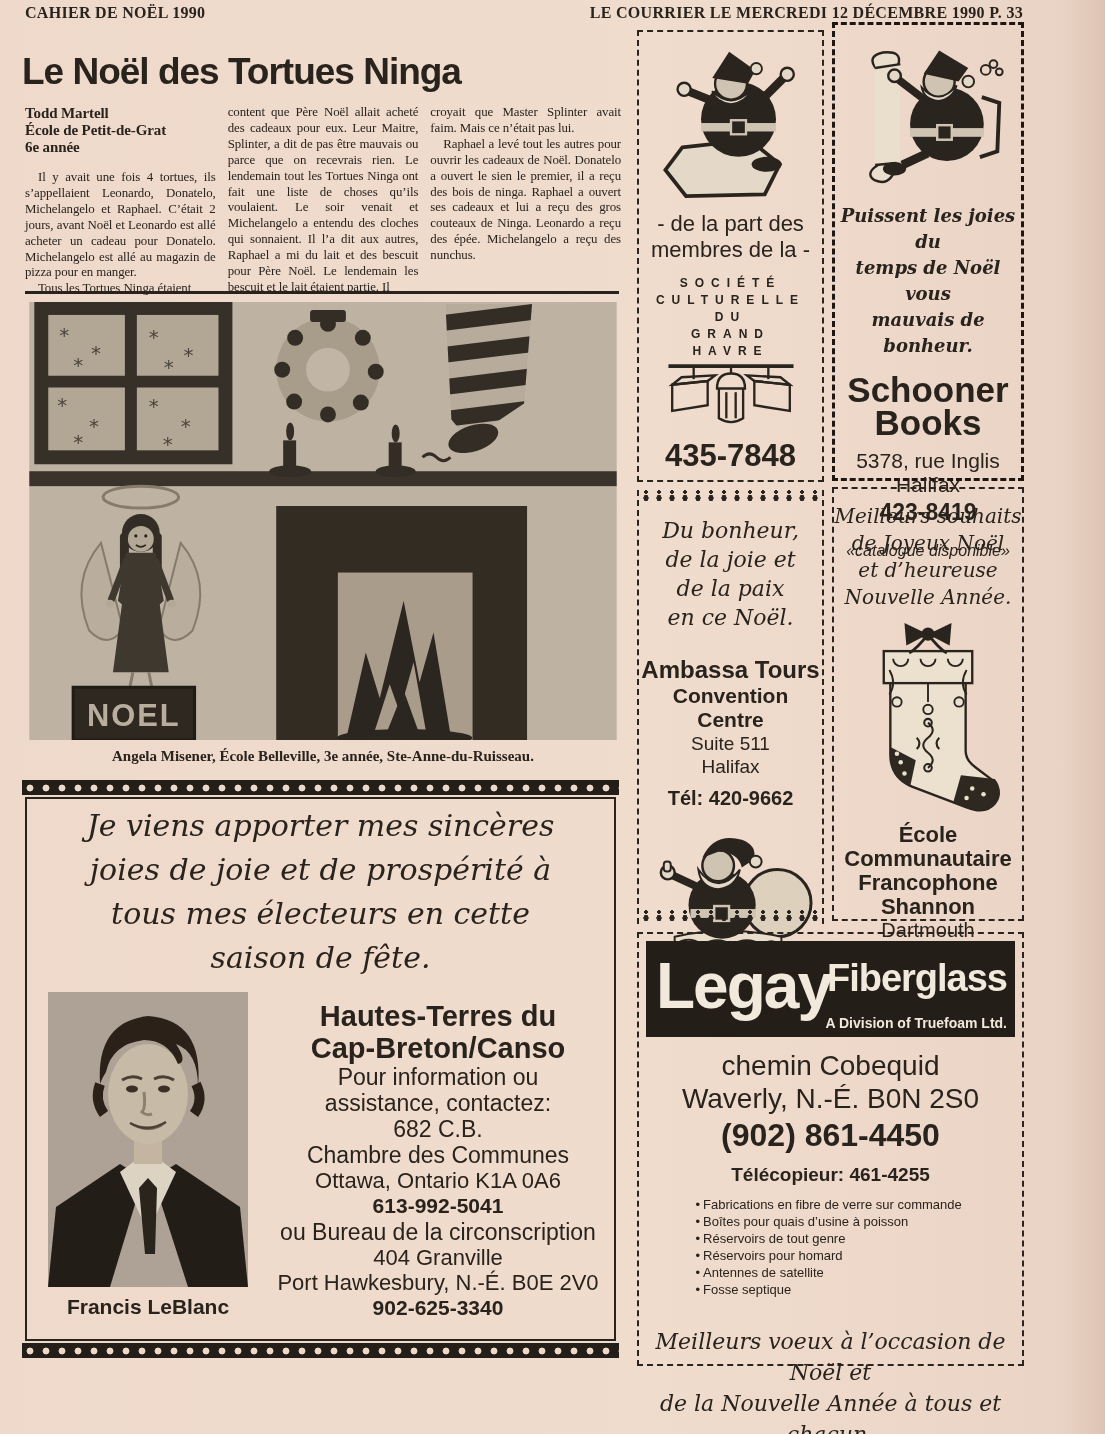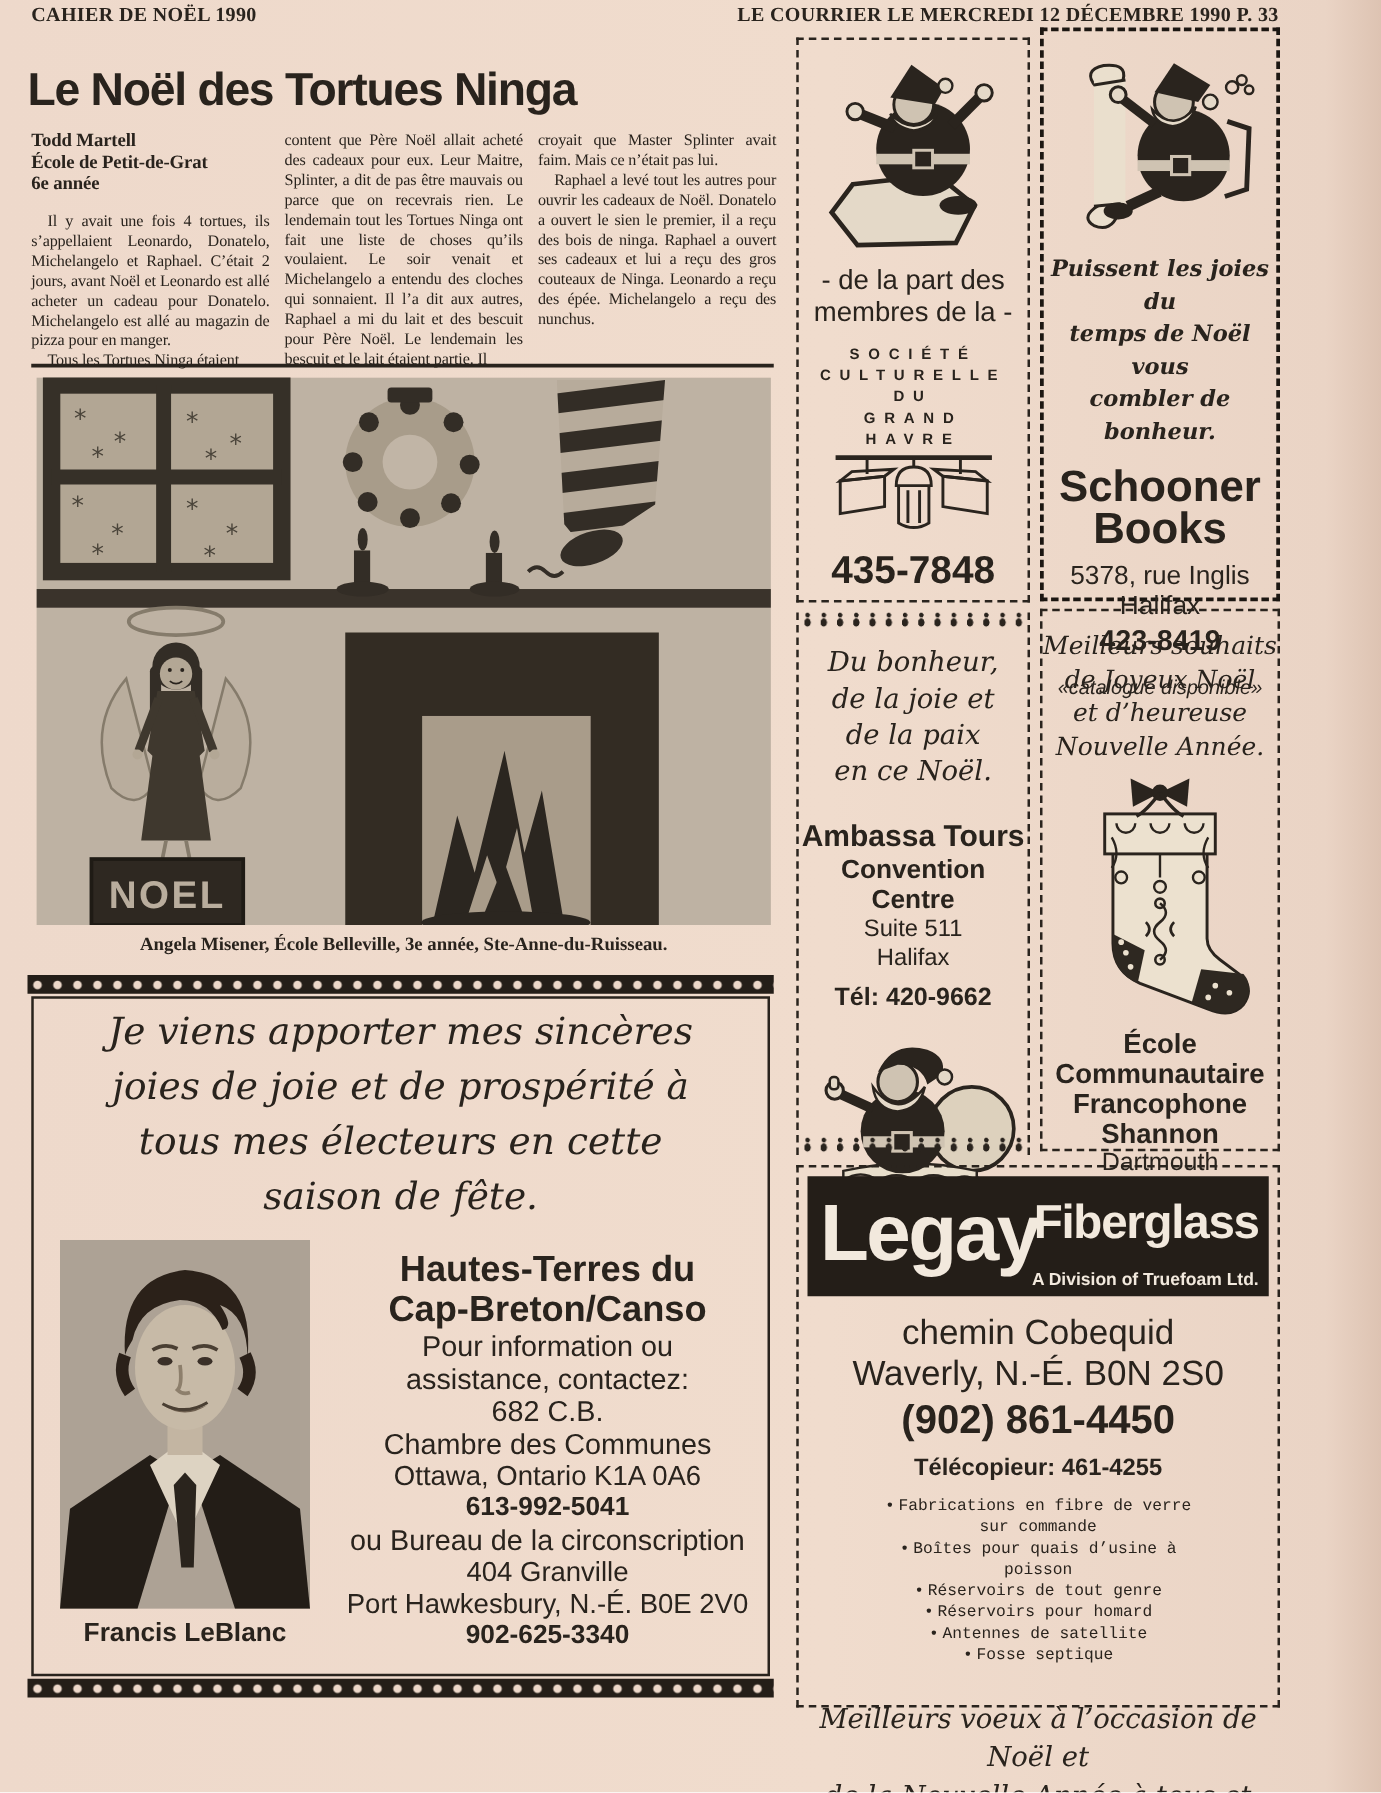--- a/index.html
+++ b/index.html
@@ -76,22 +76,22 @@
   
   .ad-legay{left:637px;top:932px;width:387px;height:434px;border:2px dashed #2a241e;}
   .lg-banner{margin:7px 7px 0 7px;height:96px;background:#241e18;color:#f2e9dd;position:relative;}
   .lg-logo{position:absolute;left:10px;top:8px;font-family:"Liberation Sans",sans-serif;font-weight:bold;
            font-size:64px;letter-spacing:-2px;}
   .lg-prod{position:absolute;right:8px;top:16px;font-family:"Liberation Sans",sans-serif;font-weight:bold;font-size:38px;letter-spacing:-1px;}
   .lg-div{position:absolute;right:8px;bottom:6px;font-family:"Liberation Sans",sans-serif;font-weight:bold;font-size:14px;}
   .lg-addr{font-family:"Liberation Sans",sans-serif;font-size:28px;line-height:33px;margin-top:12px;}
   .lg-phone{font-family:"Liberation Sans",sans-serif;font-weight:bold;font-size:32px;margin-top:2px;}
   .lg-fax{font-family:"Liberation Sans",sans-serif;font-weight:bold;font-size:19px;margin-top:10px;}
-  .lg-bullets{width:270px;margin:10px auto 0 auto;padding:0;list-style:none;text-align:center;
-              font-family:Liberation Mono, monospace;font-size:13px;line-height:17px;}
+  .lg-bullets{width:270px;margin:10px auto 0 auto;padding:0;list-style:none;text-align:left;
+              font-family:Liberation Sans, sans-serif;font-size:13px;line-height:17px;}
   .lg-bullets li::before{content:"•";margin-right:3px;}
   .lg-msg{font-family:"DejaVu Serif",serif;font-style:italic;font-size:22px;line-height:31px;margin-top:28px;}
 </style>
 </head>
 <body>
 
 <div class="page">
 
   <div class="hdr hdr-left">CAHIER DE NOËL 1990</div>
   <div class="hdr hdr-right">LE COURRIER LE MERCREDI 12 DÉCEMBRE 1990 P. 33</div>
@@ -332,21 +332,21 @@
       <ellipse cx="58" cy="138" rx="12" ry="7" fill="#2a241e"></ellipse>
       <g fill="none" stroke="#2a241e" stroke-width="2">
         <circle cx="152" cy="36" r="5"></circle>
           <circle cx="160" cy="30" r="4"></circle>
           <circle cx="166" cy="38" r="3.5"></circle>
       </g>
     </svg>
     <div class="sc-msg">
       <div>Puissent les joies du</div>
       <div>temps de Noël vous</div>
-      <div>combler de bonheur.</div>
+      <div>mauvais de bonheur.</div>
     </div>
     <div class="sc-name">
       <div>Schooner</div>
       <div>Books</div>
     </div>
     <div class="sc-addr">
       <div>5378, rue Inglis</div>
       <div>Halifax</div>
     </div>
     <div class="sc-phone">423-8419</div>

